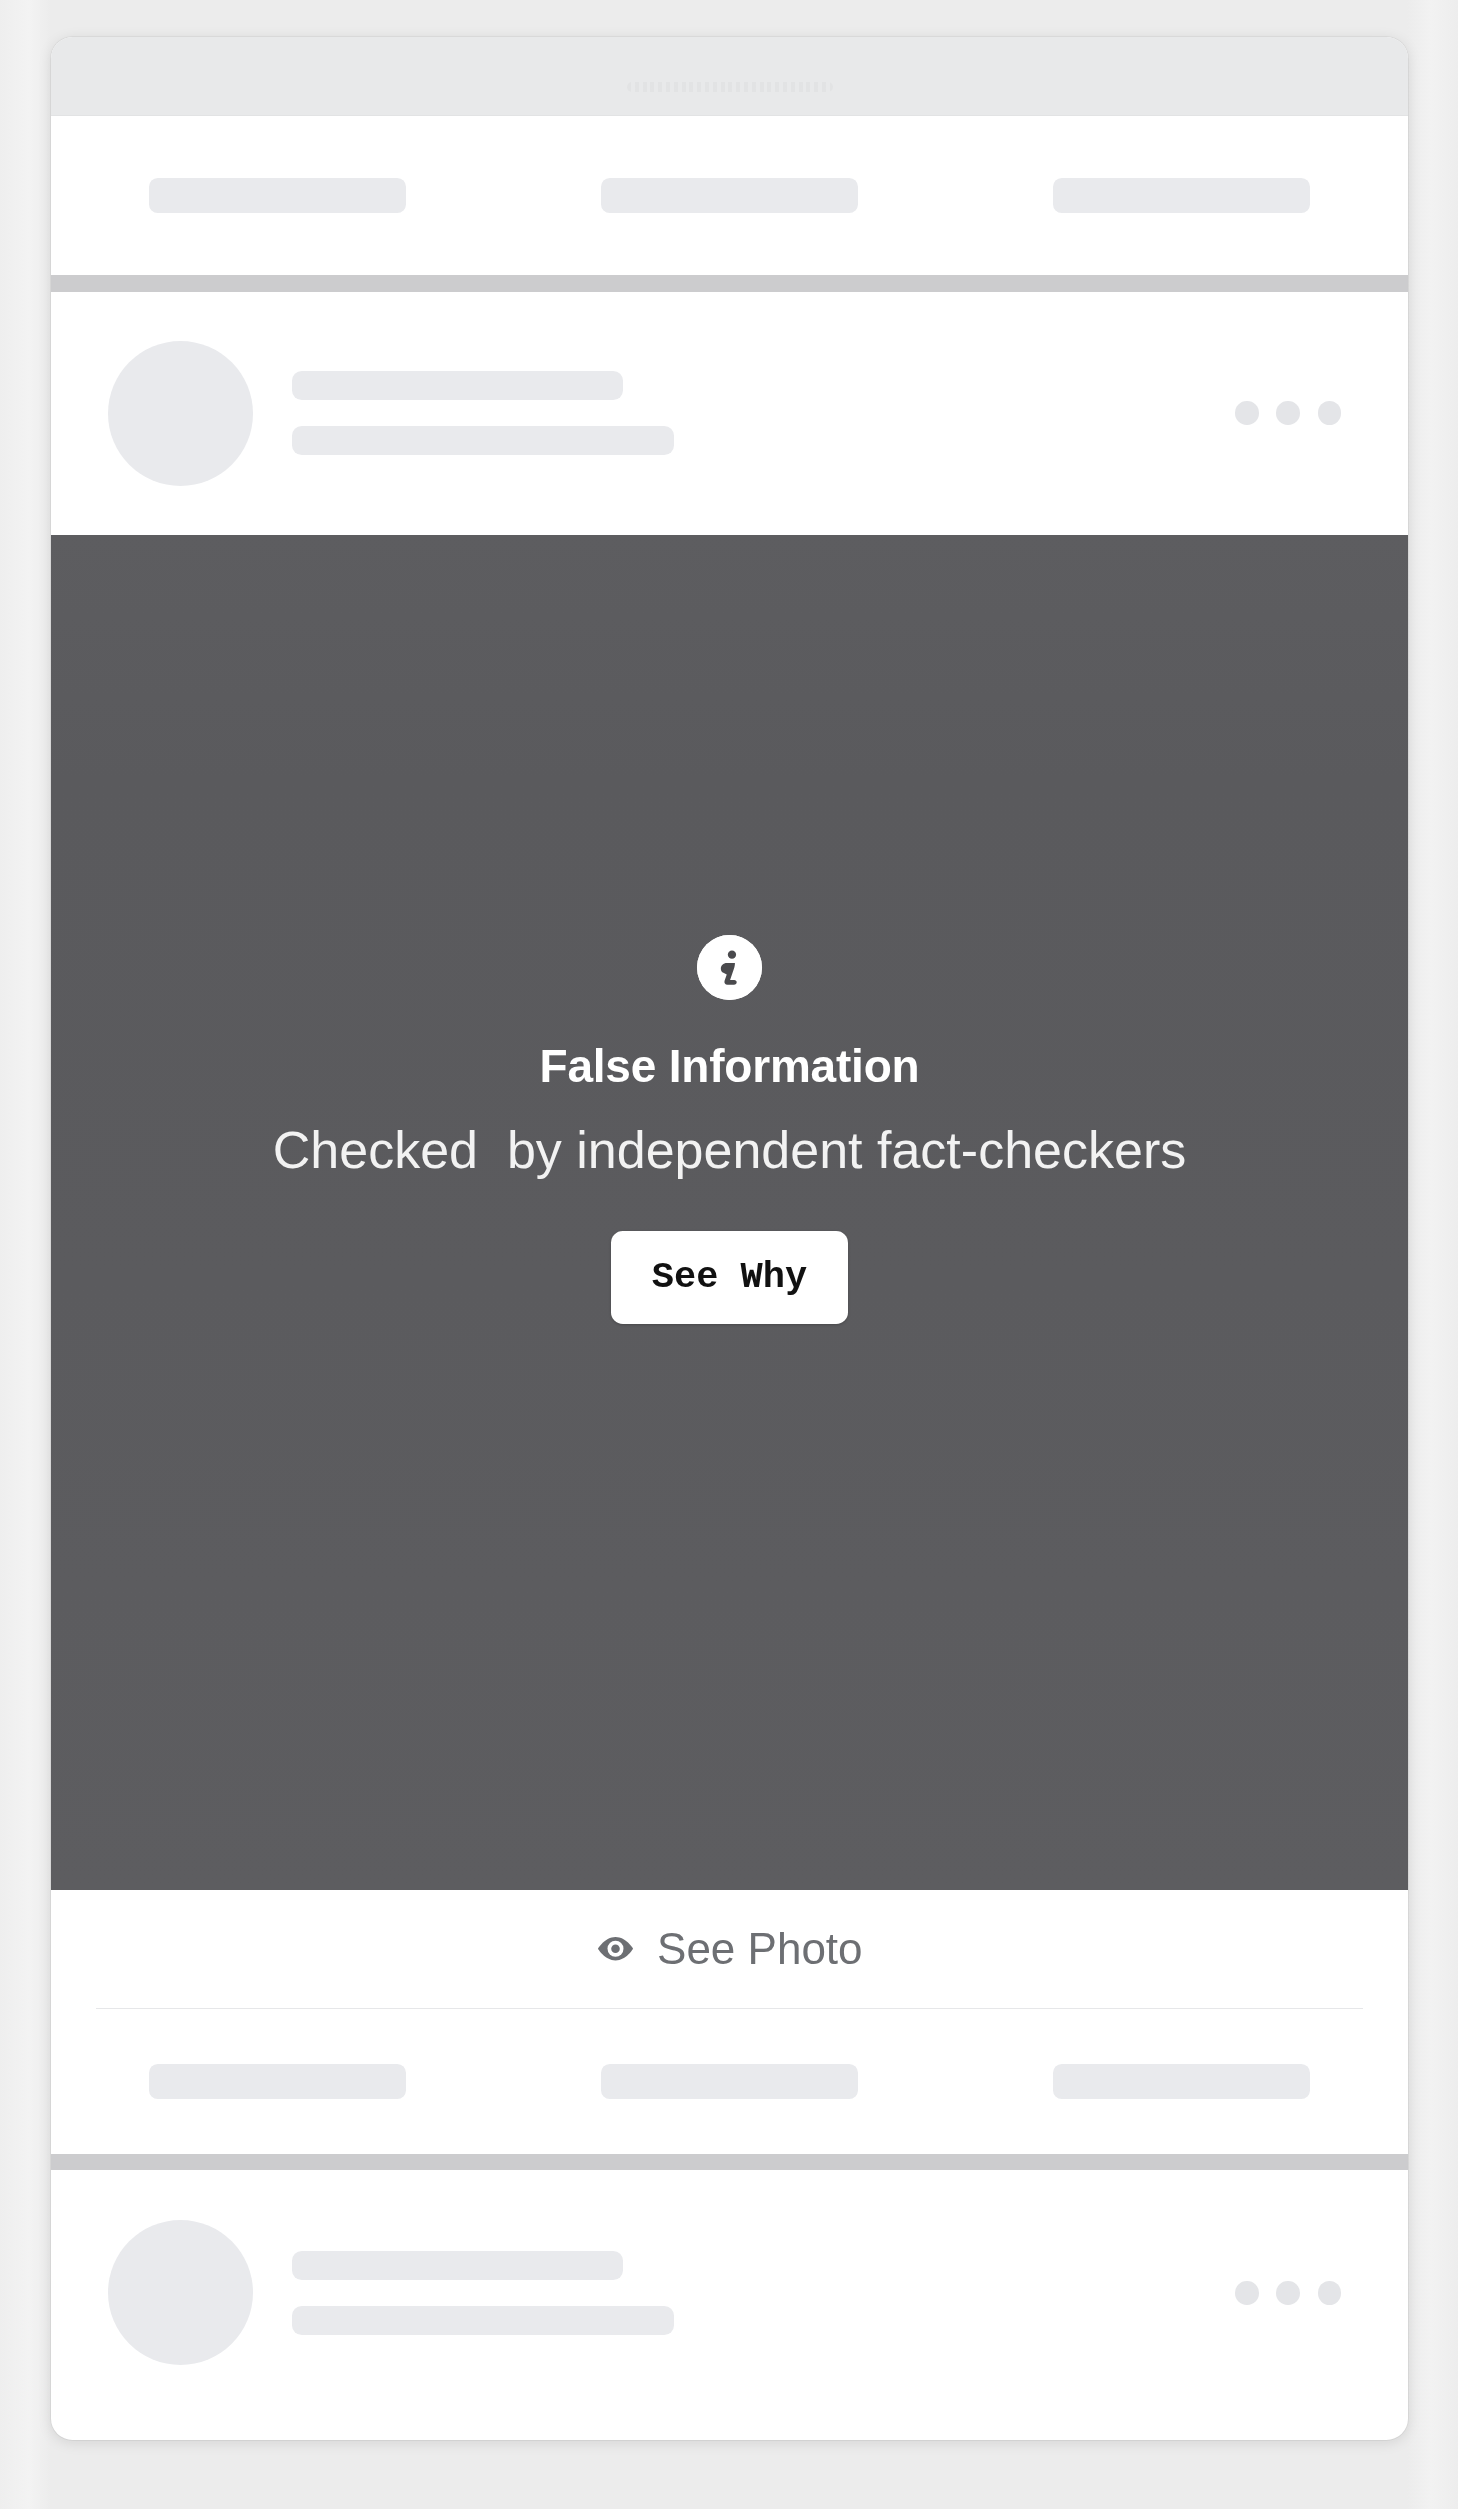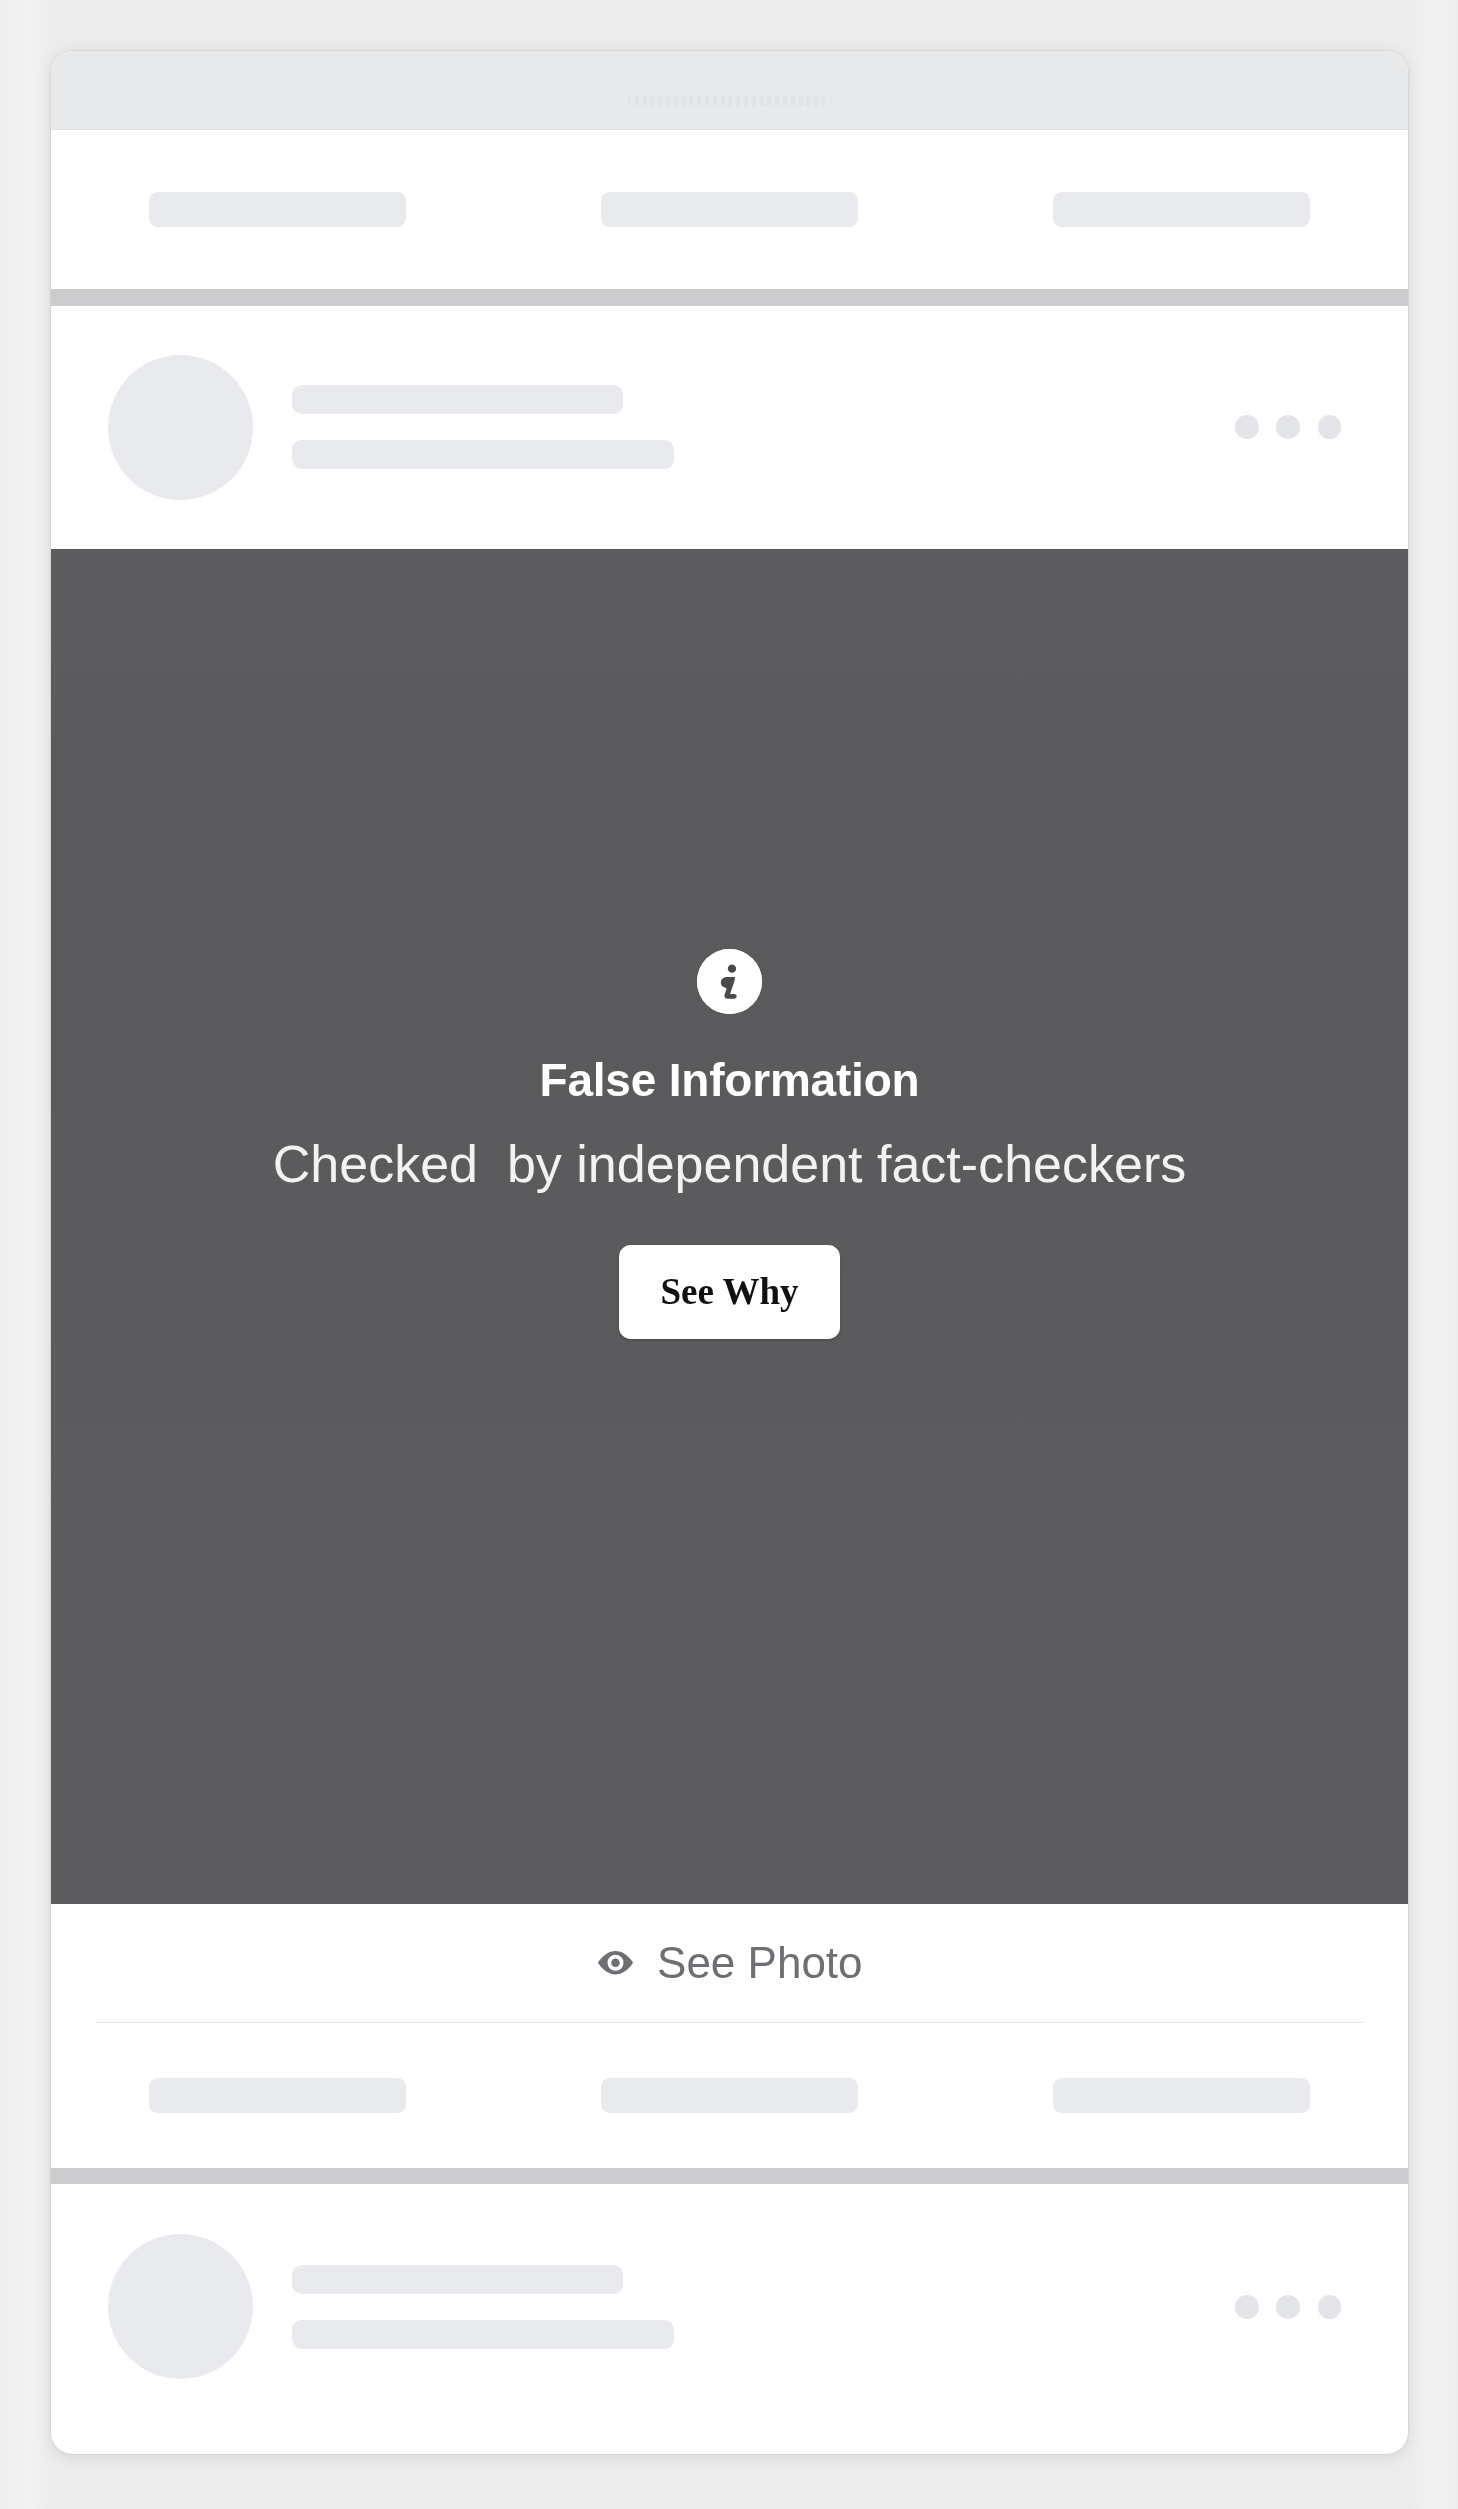--- a/index.html
+++ b/index.html
@@ -20,21 +20,21 @@
     width: 1458px;
     height: 2509px;
     background:
       linear-gradient(90deg, #eeeeee 0px, #f3f3f3 29px, #ececec 51px, #ececec 1407px, #f2f2f2 1431px, #ededed 1458px);
   }
 
   
   .device {
     position: absolute;
     left: 51px;
-    top: 51px;
+    top: 37px;
     width: 1357px;
     height: 2403px;
     background: #ffffff;
     border-radius: 21.6px;
     box-shadow: 0 2.9px 13.7px rgba(0,0,0,0.10), 0 0 0 1px rgba(0,0,0,0.045);
     overflow: hidden;
     display: flex;
     flex-direction: column;
   }
 
@@ -170,21 +170,21 @@
     font-weight: normal;
     line-height: 1;
     white-space: pre;
   }
   .see-why-button {
     margin-top: 55px;
     background: #ffffff;
     color: #111111;
     border: none;
     border-radius: 11.8px;
-    font-family: Liberation Serif, serif;
+    font-family: Liberation Mono, monospace;
     font-size: 37px;
     font-weight: bold;
     padding: 25.5px 41px;
     cursor: pointer;
     box-shadow: 0 1px 2.9px rgba(0,0,0,0.22);
   }
 
   
   .see-photo-strip {
     flex: none;

